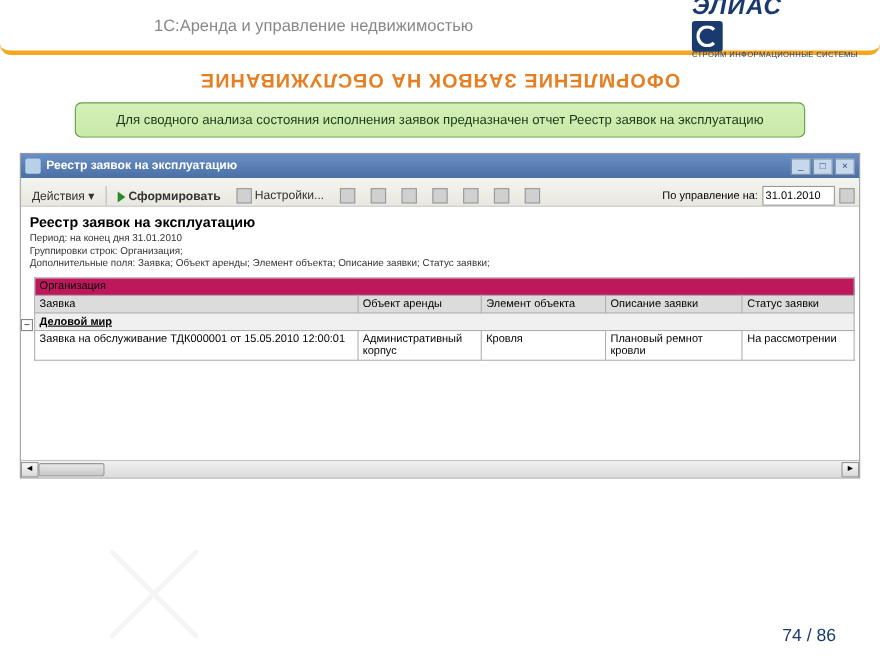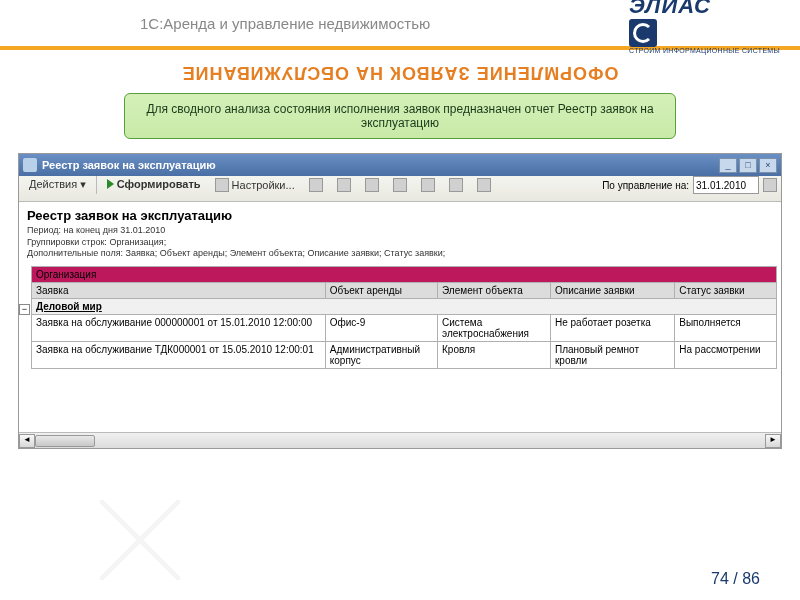--- a/index.html
+++ b/index.html
@@ -1,38 +1,38 @@
 <!DOCTYPE html>
 <html><head>
 <meta charset="utf-8">
 <style>
 * { margin: 0; padding: 0; box-sizing: border-box; }
 body { font-family: Arial, sans-serif; width: 800px; height: 600px; background: #fff; position: relative; overflow: hidden; }
 
-.header { height: 50px; display: flex; align-items: center; justify-content: space-between; padding: 0 20px; border-bottom: 4px solid #f5a623; }
+.header { height: 50px; display: flex; align-items: center; justify-content: space-between; padding: 0 20px; border-bottom: 4px solid #f5a623; border-radius: 10px; }
 .header-title { color: #888; font-size: 15px; margin-left: 120px; }
 .logo { display: flex; align-items: center; gap: 4px; }
 .logo-text { color: #1a3a6e; font-weight: bold; font-size: 22px; font-style: italic; letter-spacing: 1px; }
 .logo-icon { width: 28px; height: 28px; background: #1a3a6e; border-radius: 3px; display: flex; align-items: center; justify-content: center; }
 .logo-icon::before { content: ''; width: 14px; height: 14px; border: 3px solid #fff; border-radius: 50%; border-right-color: transparent; }
 .logo-sub { font-size: 7px; color: #1a3a6e; letter-spacing: 0.3px; }
 
 .section-title { text-align: center; color: #e67e22; font-weight: bold; font-size: 18px; margin: 12px 0 10px; transform: scaleX(-1) scaleY(-1); letter-spacing: 1px; }
 
-.green-box { margin: 1px auto 14px; width: 552px; background: linear-gradient(#d4f0b8, #c8eaa8); border: 1px solid #5a9e3a; border-radius: 6px; padding: 8px 16px; text-align: center; font-size: 12px; color: #1a3a1a; }
+.green-box { margin: 1px auto 14px; width: 664px; background: linear-gradient(#d4f0b8, #c8eaa8); border: 1px solid #5a9e3a; border-radius: 6px; padding: 8px 16px; text-align: center; font-size: 12px; color: #1a3a1a; }
 
 .window { margin: 0 18px; border: 1px solid #999; background: #fff; font-size: 11px; }
 .titlebar { background: linear-gradient(#6a8fc5, #4a6fa5); color: #fff; height: 22px; display: flex; align-items: center; justify-content: space-between; padding: 0 4px; }
 .titlebar-left { display: flex; align-items: center; gap: 5px; }
 .tb-icon { width: 14px; height: 14px; background: #b8d0e8; border-radius: 2px; }
 .titlebar-title { font-weight: bold; }
 .win-controls { display: flex; gap: 2px; }
 .win-btn { width: 18px; height: 15px; background: #c8d8ec; border: 1px solid #7a8fa8; font-size: 9px; display: flex; align-items: center; justify-content: center; color: #2a4a7a; cursor: pointer; }
 
-.toolbar { background: linear-gradient(#f5f5f0, #e8e8e0); border-bottom: 1px solid #bbb; height: 26px; display: flex; align-items: flex-start; padding: 0 4px; gap: 2px; }
+.toolbar { background: linear-gradient(#f5f5f0, #e8e8e0); border-bottom: 1px solid #bbb; height: 26px; display: flex; align-items: flex-end; padding: 0 4px; gap: 2px; }
 .tb-btn { padding: 2px 6px; font-size: 11px; color: #333; display: flex; align-items: center; gap: 3px; cursor: pointer; }
 .tb-sep { width: 1px; height: 18px; background: #bbb; margin: 0 2px; }
 .tb-play { width: 0; height: 0; border-left: 7px solid #2a8a2a; border-top: 5px solid transparent; border-bottom: 5px solid transparent; }
 .tb-form { font-weight: bold; }
 .tb-icon-small { width: 14px; height: 14px; background: #d0d0d0; border: 1px solid #999; }
 .tb-right { margin-left: auto; display: flex; align-items: center; gap: 4px; font-size: 10px; }
 .date-input { width: 66px; height: 18px; border: 1px solid #999; padding: 0 2px; font-size: 10px; background: #fff; }
 
 .report { padding: 6px 8px 0; background: #fff; height: 230px; overflow: auto; position: relative; }
 .report-title { font-weight: bold; font-size: 13px; margin-bottom: 2px; }
@@ -154,27 +154,20 @@
             <th class="col-elem">Элемент объекта</th>
             <th class="col-desc">Описание заявки</th>
             <th class="col-stat">Статус заявки</th>
           </tr>
         </thead>
         <tbody>
           <tr class="group-row">
               <td colspan="5">Деловой мир</td>
             </tr>
           <tr>
-            <td>Заявка на обслуживание 000000001 от 15.01.2010 12:00:00</td>
-            <td>Офис-9</td>
-            <td>Система электроснабжения</td>
-            <td>Не работает розетка</td>
-            <td>Выполняется</td>
-          </tr>
-          <tr>
             <td>Заявка на обслуживание ТДК000001 от 15.05.2010 12:00:01</td>
             <td>Административный корпус</td>
             <td>Кровля</td>
             <td>Плановый ремнот кровли</td>
             <td>На рассмотрении</td>
           </tr>
         </tbody>
       </table>
     </div>
   </div>

